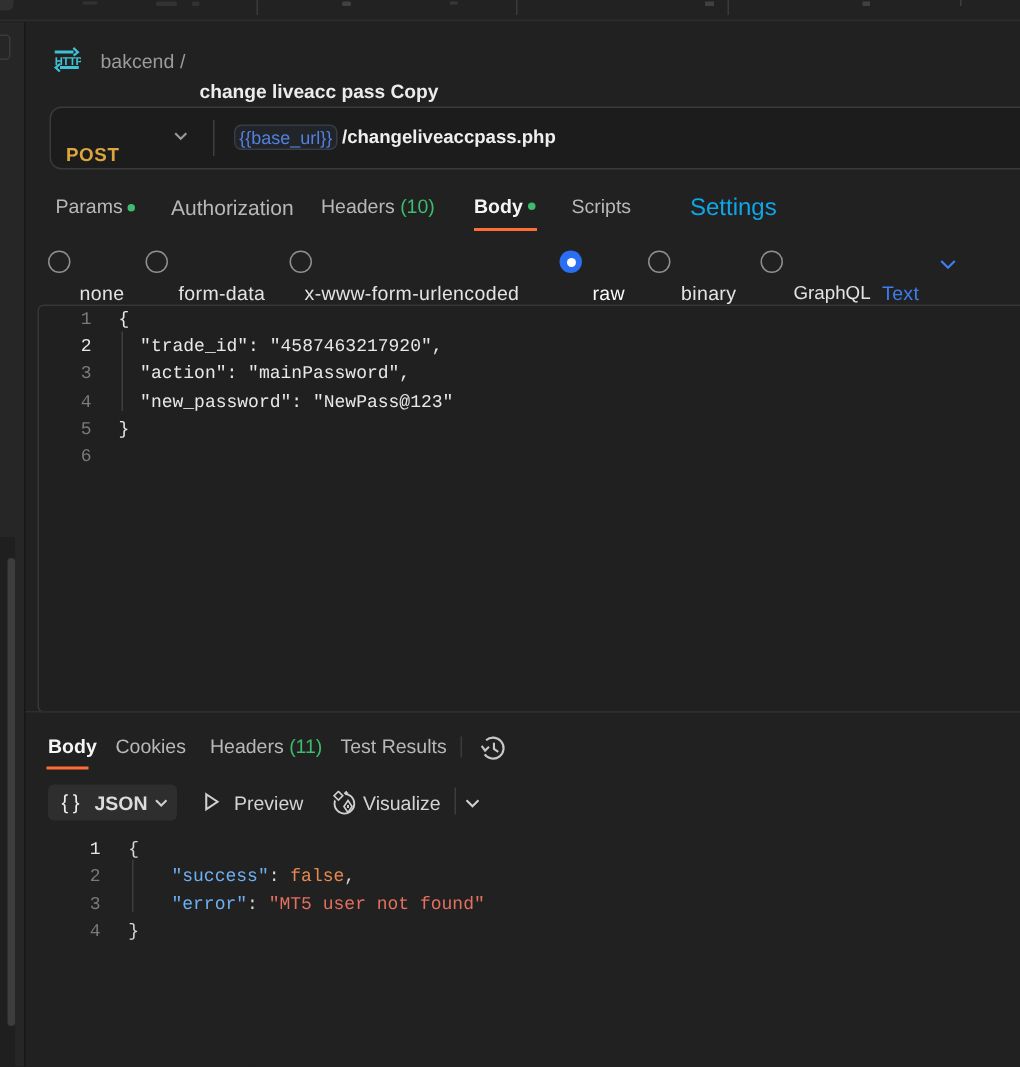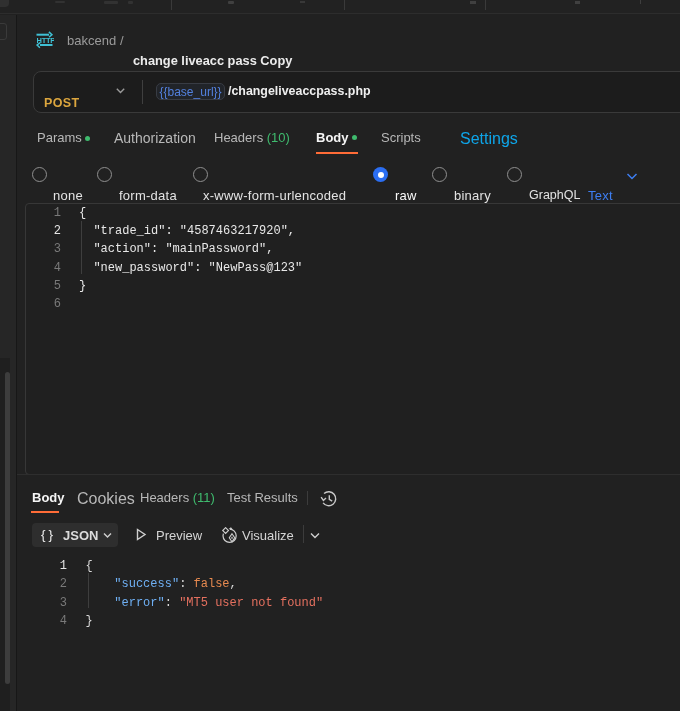--- a/index.html
+++ b/index.html
@@ -96,21 +96,21 @@
 <div class="abs mono" style="left:79px;top:203.5px;font-size:12px;line-height:18.35px;color:#e8e8e8;white-space:pre;">{
   "trade_id": "4587463217920",
   "action": "mainPassword",
   "new_password": "NewPass@123"
 }</div>
 
 <div class="abs" style="left:17px;top:474px;width:663px;height:1px;background:#2e2e2e;"></div>
 
 <div class="abs" style="left:32px;top:490px;font-size:13px;color:#f5f5f5;font-weight:bold;">Body</div>
 <div class="abs" style="left:31px;top:511px;width:28px;height:2px;background:#ff6c37;"></div>
-<div class="abs" style="left:77px;top:490px;font-size:16px;color:#b8b8b8;">Cookies</div>
+<div class="abs" style="left:77px;top:490px;font-size:13px;color:#b8b8b8;">Cookies</div>
 <div class="abs" style="left:140px;top:490px;font-size:13px;color:#b8b8b8;">Headers <span style="color:#3fbb6e;">(11)</span></div>
 <div class="abs" style="left:227px;top:490px;font-size:13px;color:#b8b8b8;">Test Results</div>
 <div class="abs" style="left:307px;top:491px;width:1px;height:14px;background:#3c3c3c;"></div>
 <svg class="abs" style="left:320px;top:490px;" width="18" height="18" viewBox="0 0 18 18">
   <path d="M4.05 3.5 A7 7 0 1 1 3.1 12.9" stroke="#c9c9c9" stroke-width="1.4" fill="none"></path>
   <path d="M1.1 7.2 L3.4 10.4 L6 7.9" stroke="#c9c9c9" stroke-width="1.4" fill="none"></path>
   <path d="M9.3 5.2 L9.3 9.3 L12.2 11.2" stroke="#c9c9c9" stroke-width="1.4" fill="none"></path>
 </svg>
 
 <div class="abs" style="left:32px;top:523px;width:86px;height:24px;background:#2e2e2e;border-radius:4px;"></div>

